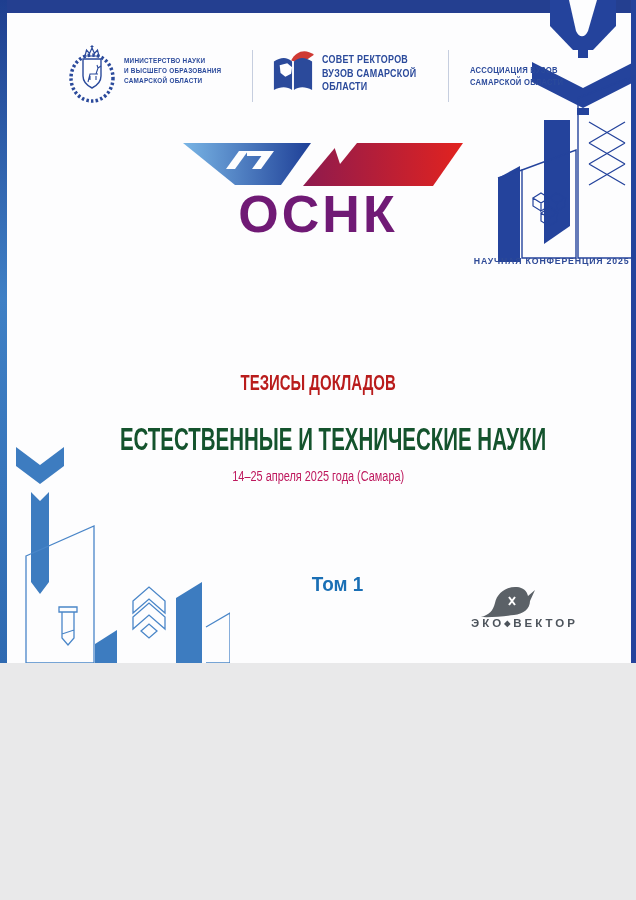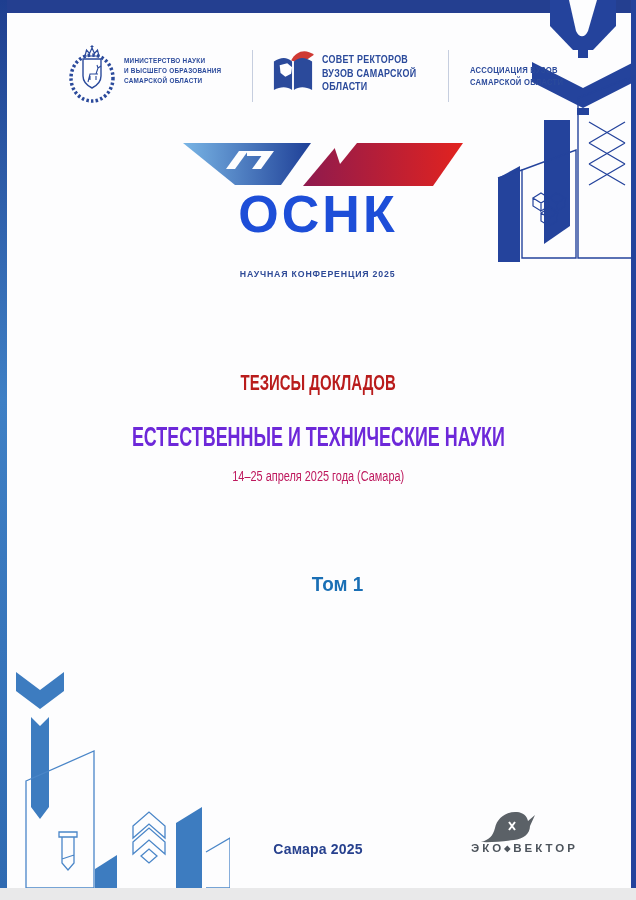--- a/index.html
+++ b/index.html
@@ -1,17 +1,17 @@
 <!DOCTYPE html>
 <html><head>
 <meta charset="utf-8">
 <style>
   html,body{margin:0;padding:0;background:#e9e9ea;}
   .page{
-    position:relative;width:636px;height:888px;margin:0 auto;
+    position:relative;width:636px;height:663px;margin:0 auto;
     background:#fdfdfe;overflow:hidden;
     font-family:"Liberation Sans",sans-serif;
   }
   
   .top-band{position:absolute;top:0;left:0;right:0;height:13px;background:#243f90;}
   .left-strip{position:absolute;left:0;top:0;bottom:0;width:7px;
     background:linear-gradient(180deg,#1e3e8f 0%,#3f80c5 45%,#2f6ab1 100%);}
   .right-strip{position:absolute;right:0;top:0;bottom:0;width:5px;background:#24439c;}
 
   
@@ -28,29 +28,29 @@
   .t-assoc{left:470px;top:64px;font-size:9px;line-height:12px;letter-spacing:.3px;}
   .vdiv{position:absolute;top:50px;width:1px;height:52px;background:#c6cedf;}
   .vdiv.d1{left:252px;} .vdiv.d2{left:448px;}
   .arms{left:68px;top:44px;width:48px;height:60px;}
   .booklogo{left:272px;top:47px;width:42px;height:48px;}
 
   
   .osnk-mark{position:absolute;left:173px;top:125px;width:290px;height:80px;}
   .center-line{position:absolute;left:0;right:0;text-align:center;white-space:nowrap;}
   .narrow{display:inline-block;transform-origin:center;white-space:nowrap;}
-  .osnk-acronym{top:188px;font-size:52px;line-height:52px;font-weight:bold;color:#1d4ed8;letter-spacing:3px;}
+  .osnk-acronym{top:188px;font-size:52px;line-height:52px;font-weight:bold;color:#701a75;letter-spacing:3px;}
   .osnk-tag{font-weight:bold;color:#2e4a97;font-size:9.5px;letter-spacing:.9px;}
   .osnk-tag .narrow{transform:scaleX(0.92);}
-  .tag1{top:241px;} .tag2{top:268px;}
+  .tag1{top:241px;} .tag2{top:255px;text-align:right;}
 
   
   .kicker{top:370px;font-size:22px;font-weight:bold;color:#b91c1c;}
   .kicker .narrow{transform:scaleX(0.68);}
-  .title{top:421px;font-size:28px;font-weight:bold;color:#6d28d9;}
+  .title{top:421px;font-size:32px;font-weight:bold;color:#14532d;}
   .title .narrow{transform:scaleX(0.64);}
   .dateline{top:468px;font-size:14px;color:#be185d;}
   .dateline .narrow{transform:scaleX(0.78);}
   .volume{top:572px;font-size:21px;font-weight:bold;color:#1a6fb5;padding-left:40px;}
   .volume .narrow{transform:scaleX(0.9);}
 
   
   .place{top:841px;font-size:14px;font-weight:bold;color:#27418e;letter-spacing:.2px;
     left:0;right:0;text-align:center;position:absolute;}
   .publisher{position:absolute;right:68px;bottom:34px;width:122px;text-align:center;}

